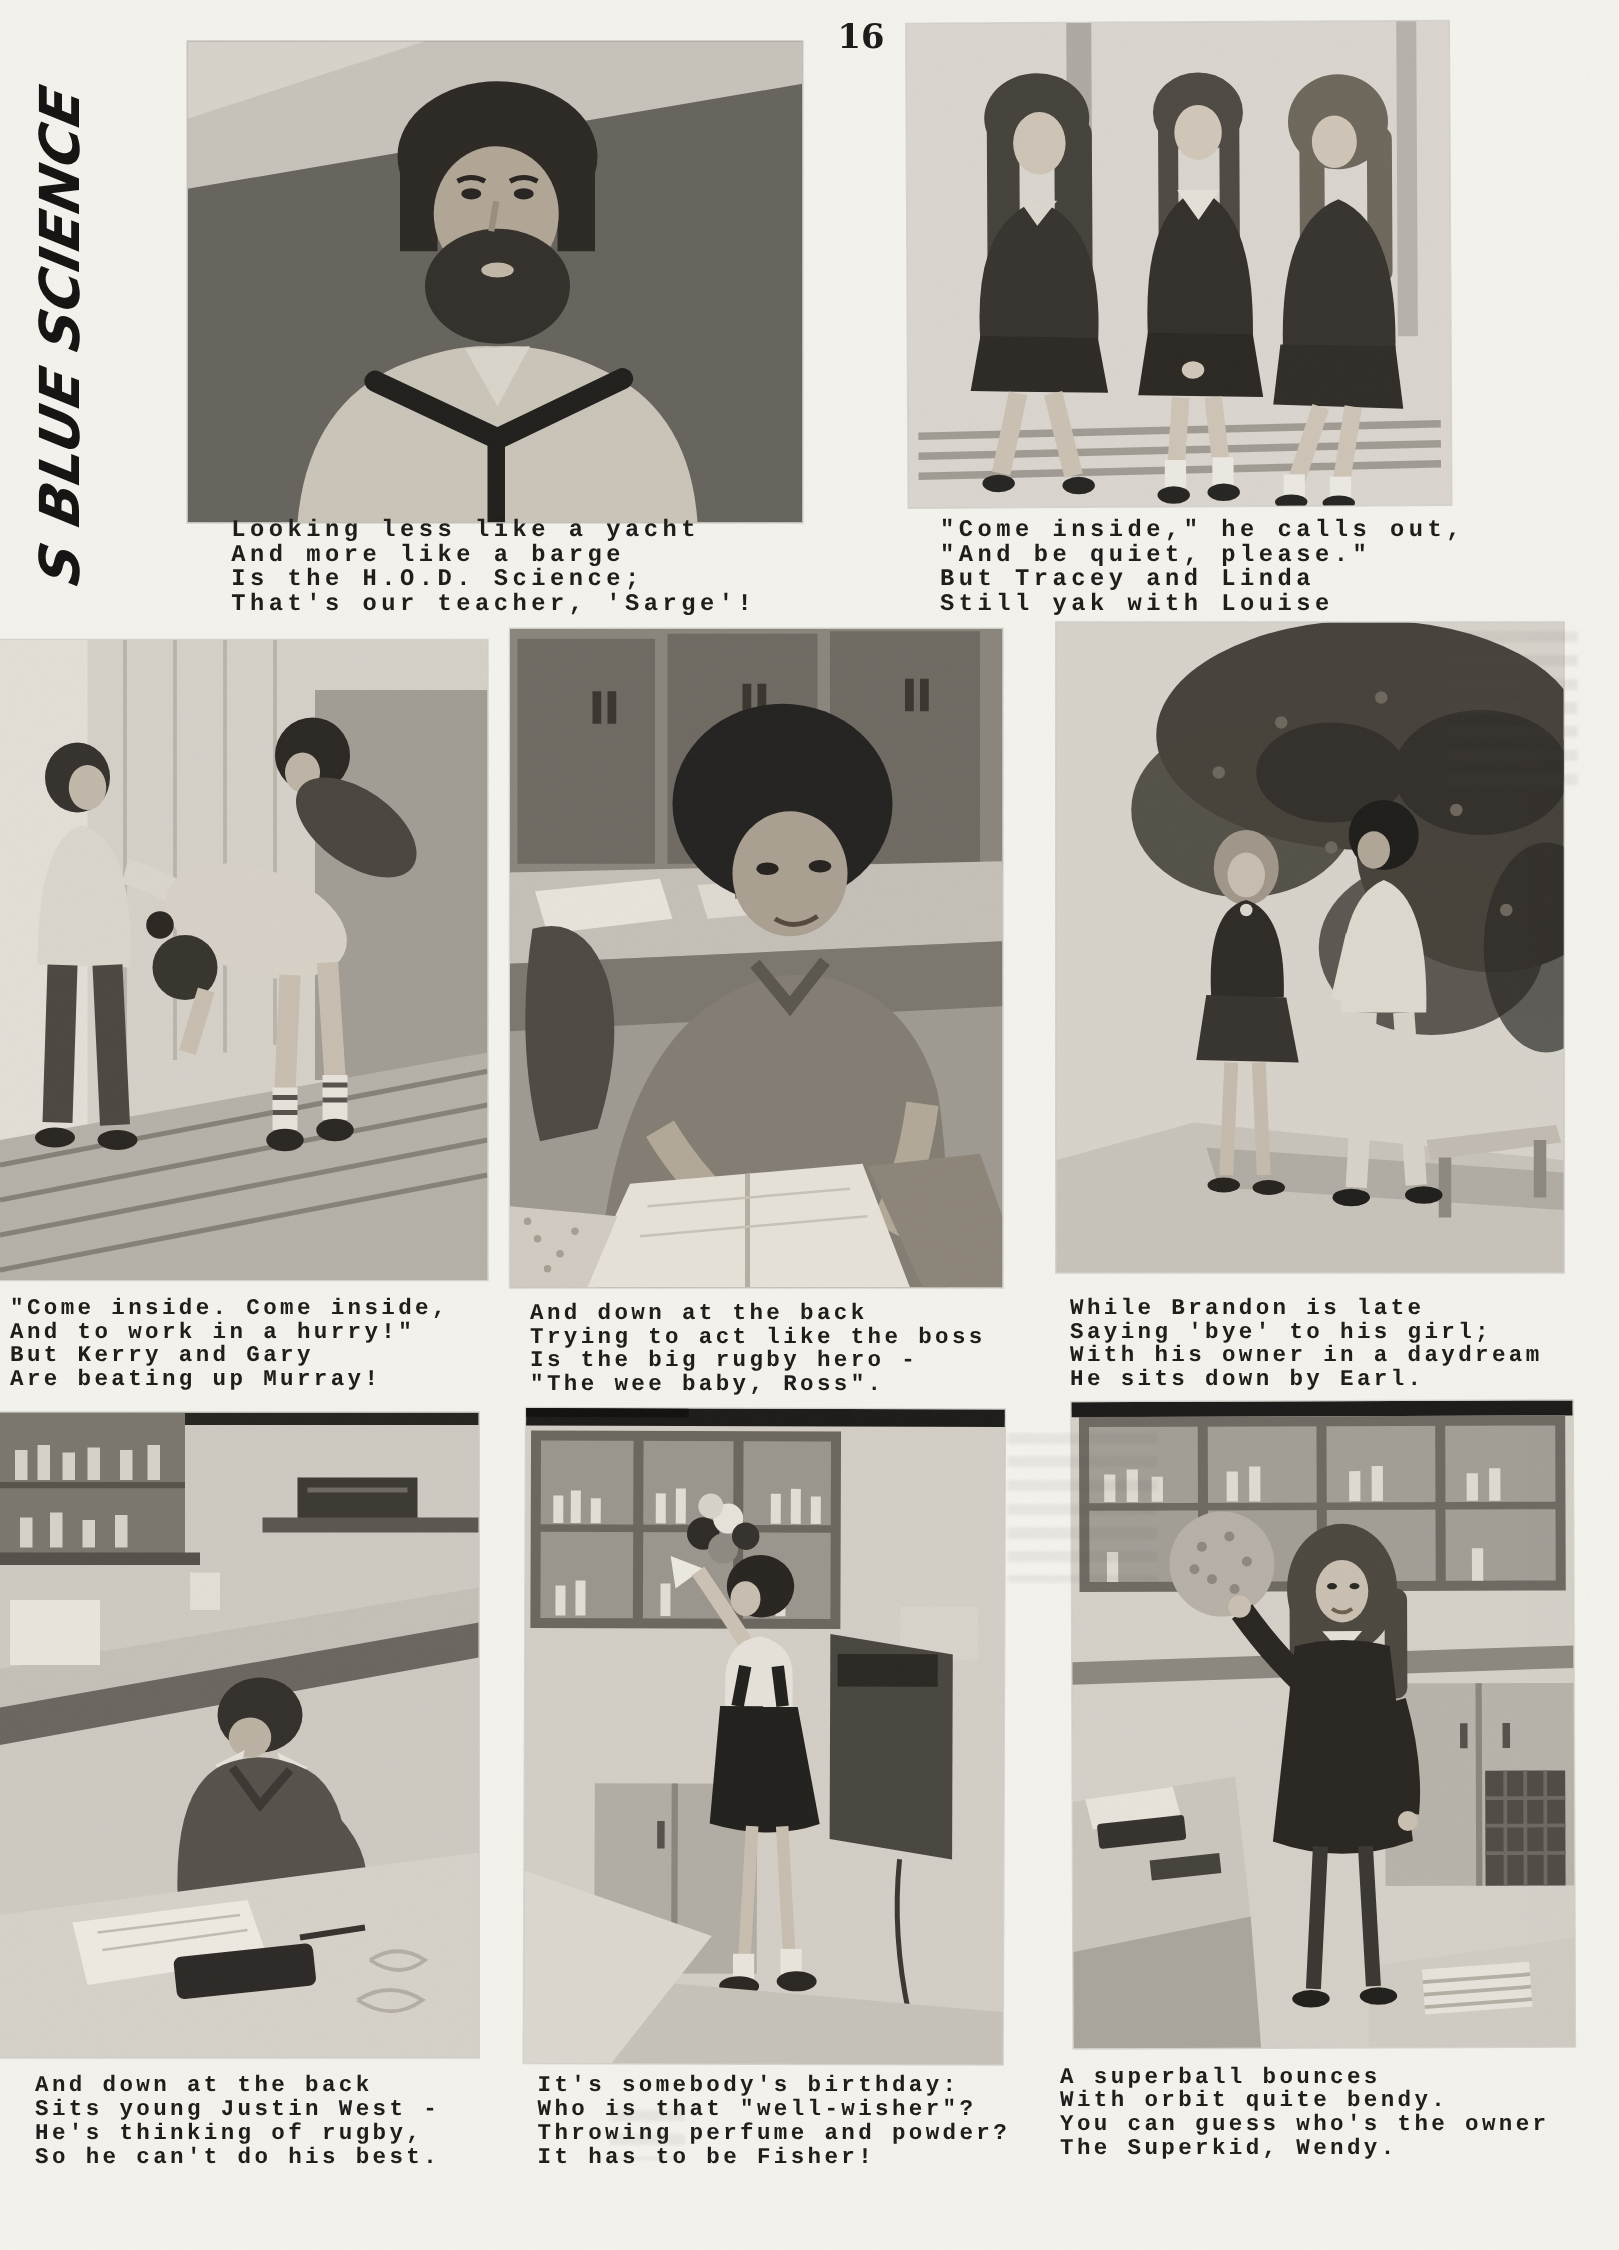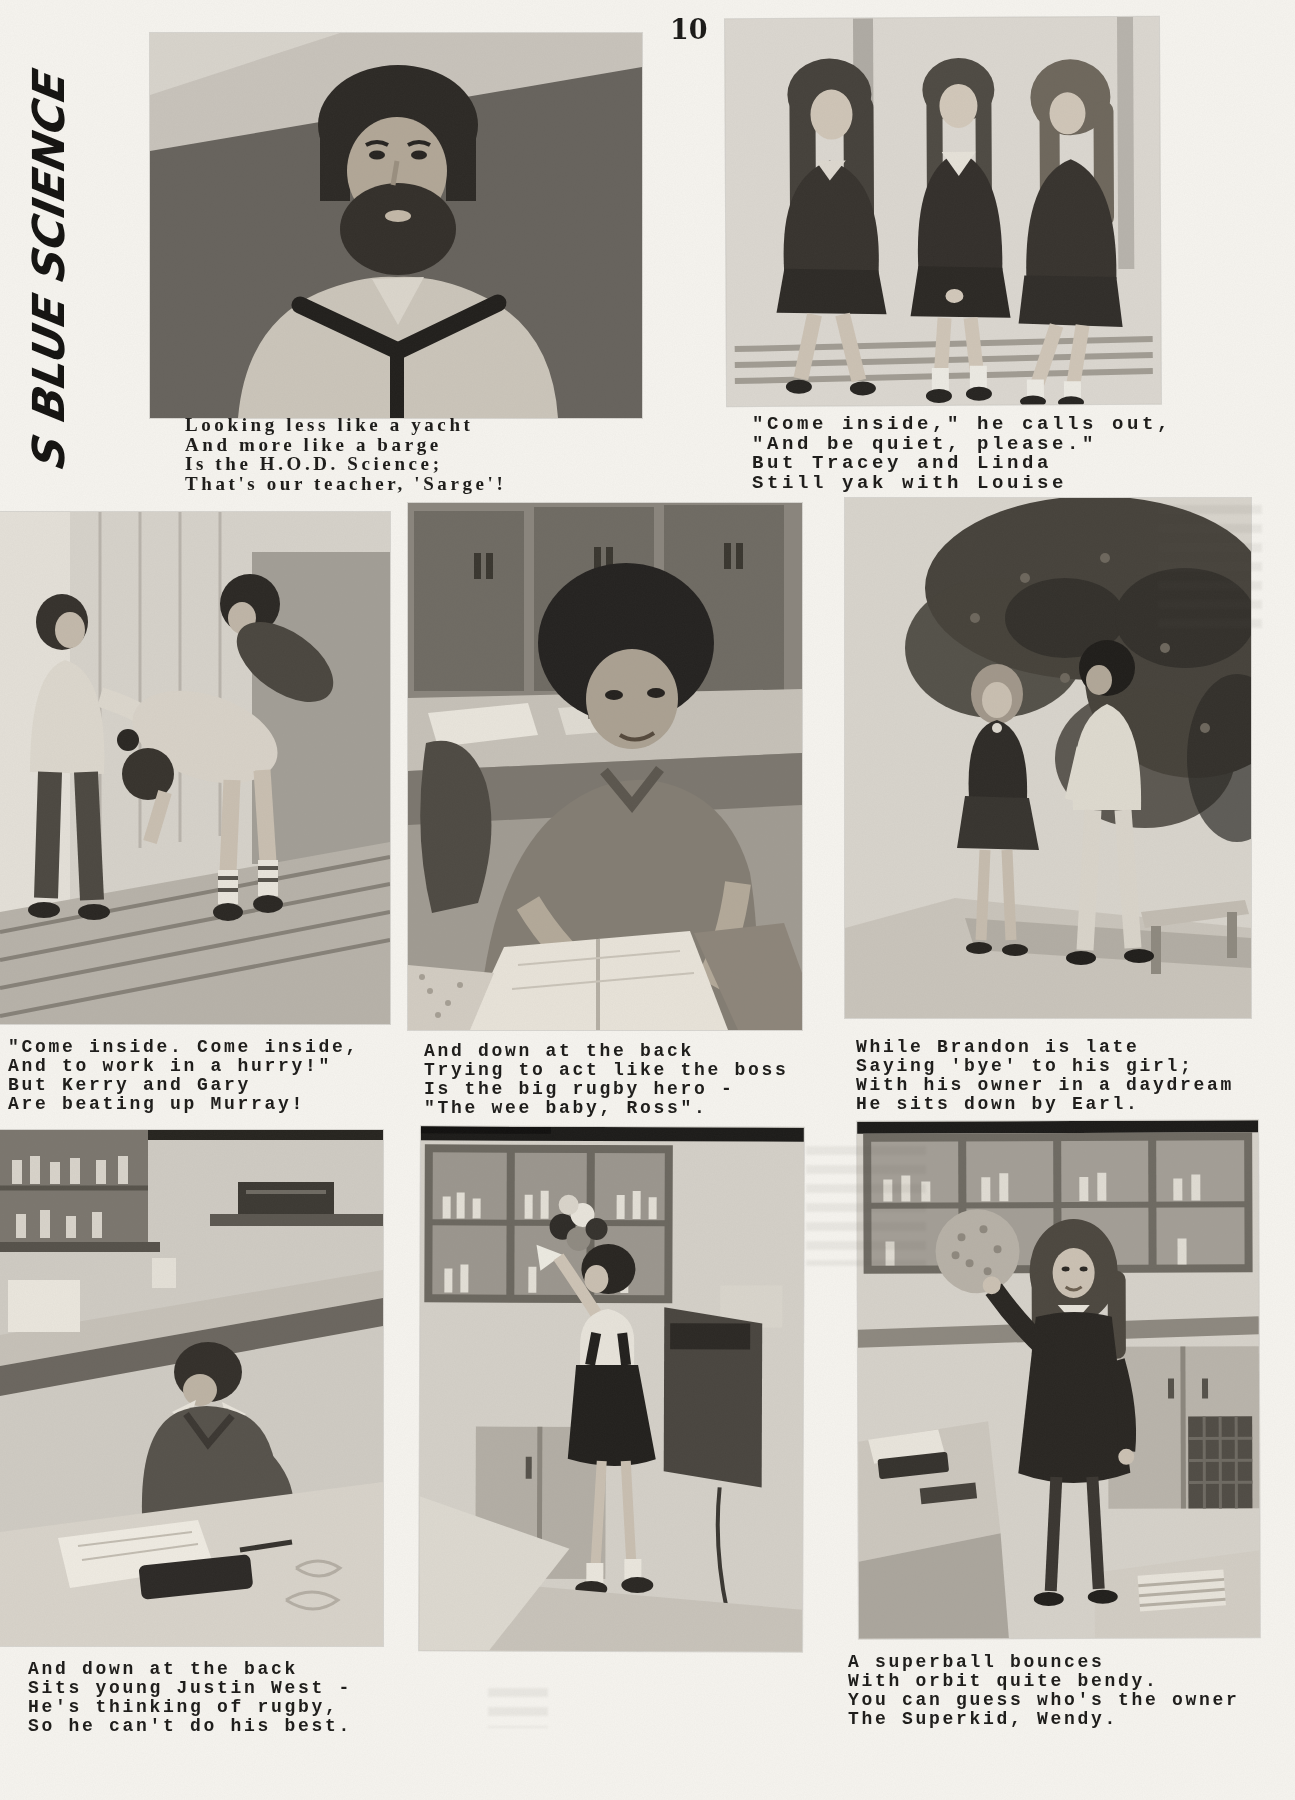--- a/index.html
+++ b/index.html
@@ -52,21 +52,21 @@
     opacity:.14; filter:blur(1.2px);
   }
   .grain{position:absolute;inset:0;pointer-events:none;}
 </style>
 </head>
 <body>
 
 <div class="page">
 
   <div class="vtitle">S BLUE SCIENCE</div>
-  <div class="pagenum">10</div>
+  <div class="pagenum">16</div>
 
   <figure class="photo" style="left:150px;top:33px;width:492px;height:385px;">
     <svg viewBox="0 0 492 385" preserveAspectRatio="none">
       <rect width="492" height="385" fill="#67635d"></rect>
       <polygon points="0,0 492,0 492,34 0,118" fill="#c8c3bb"></polygon>
       <polygon points="0,0 190,0 0,62" fill="#d8d4cc"></polygon>
       <path d="M88,385 Q96,292 168,260 Q212,242 246,244 Q288,242 330,262 Q402,294 408,385 Z" fill="#cbc5ba"></path>
       <polygon points="222,246 248,292 274,244" fill="#dbd6cc"></polygon>
       <path d="M150,272 L248,318 L348,270" fill="none" stroke="#211f1c" stroke-width="17" stroke-linecap="round"></path>
       <rect x="240" y="316" width="14" height="69" fill="#211f1c"></rect>
@@ -76,21 +76,21 @@
       <ellipse cx="247" cy="138" rx="50" ry="54" fill="#b2a797"></ellipse>
       <ellipse cx="248" cy="196" rx="58" ry="46" fill="#332f2a"></ellipse>
       <ellipse cx="248" cy="183" rx="13" ry="6" fill="#c3b8a8"></ellipse>
       <ellipse cx="227" cy="122" rx="8" ry="4.5" fill="#262320"></ellipse>
       <ellipse cx="269" cy="122" rx="8" ry="4.5" fill="#262320"></ellipse>
       <path d="M216,112 Q227,106 238,112" stroke="#262320" stroke-width="4" fill="none"></path>
       <path d="M258,112 Q269,106 280,112" stroke="#262320" stroke-width="4" fill="none"></path>
       <path d="M247,128 L243,152" stroke="#9a8f7f" stroke-width="5" fill="none"></path>
     </svg>
   </figure>
-  <div class="caption cap-lg" style="left:185px;top:415px;font-family:Liberation Serif, serif;">Looking less like a yacht
+  <div class="caption cap-lg" style="left:185px;top:415px;">Looking less like a yacht
 And more like a barge
 Is the H.O.D. Science;
 That's our teacher, 'Sarge'!</div>
 
   <figure class="photo" style="left:726px;top:18px;width:434px;height:387px;transform:rotate(-.3deg);">
     <svg viewBox="0 0 434 387" preserveAspectRatio="none">
       <rect width="434" height="387" fill="#dbd7d0"></rect>
       <rect x="128" y="0" width="20" height="262" fill="#8b8780" opacity="0.55"></rect>
       <rect x="392" y="0" width="16" height="252" fill="#8b8780" opacity="0.45"></rect>
       <g stroke="#979289" stroke-width="6" opacity="0.85">
@@ -408,20 +408,24 @@
       <path d="M206,334 L212,438" stroke="#c9bfb1" stroke-width="10"></path>
       <rect x="167" y="436" width="17" height="20" fill="#eae6dd"></rect>
       <rect x="205" y="432" width="17" height="20" fill="#eae6dd"></rect>
       <ellipse cx="172" cy="462" rx="16" ry="8" fill="#2a2723"></ellipse>
       <ellipse cx="218" cy="458" rx="16" ry="8" fill="#2a2723"></ellipse>
 
       <polygon points="0,450 383,482 383,524 0,524" fill="#c8c3ba"></polygon>
       <polygon points="0,370 150,422 70,524 0,524" fill="#ddd9d0"></polygon>
     </svg>
   </figure>
+  <div class="caption cap-md" style="left:430px;top:1660px;">It's somebody's birthday:
+Who is that "well-wisher"?
+Throwing perfume and powder?
+It has to be Fisher!</div>
 
   <figure class="photo" style="left:858px;top:1121px;width:401px;height:517px;transform:rotate(-.2deg);">
     <svg viewBox="0 0 401 517" preserveAspectRatio="none">
       <rect width="401" height="517" fill="#d6d2ca"></rect>
       <rect width="401" height="12" fill="#1b1a18"></rect>
       <rect x="10" y="16" width="381" height="132" fill="#a39e96" stroke="#6e6a62" stroke-width="8"></rect>
       <line x1="105" y1="16" x2="105" y2="148" stroke="#6e6a62" stroke-width="8"></line>
       <line x1="200" y1="16" x2="200" y2="148" stroke="#6e6a62" stroke-width="8"></line>
       <line x1="295" y1="16" x2="295" y2="148" stroke="#6e6a62" stroke-width="8"></line>
       <line x1="10" y1="84" x2="391" y2="84" stroke="#6e6a62" stroke-width="6"></line>

